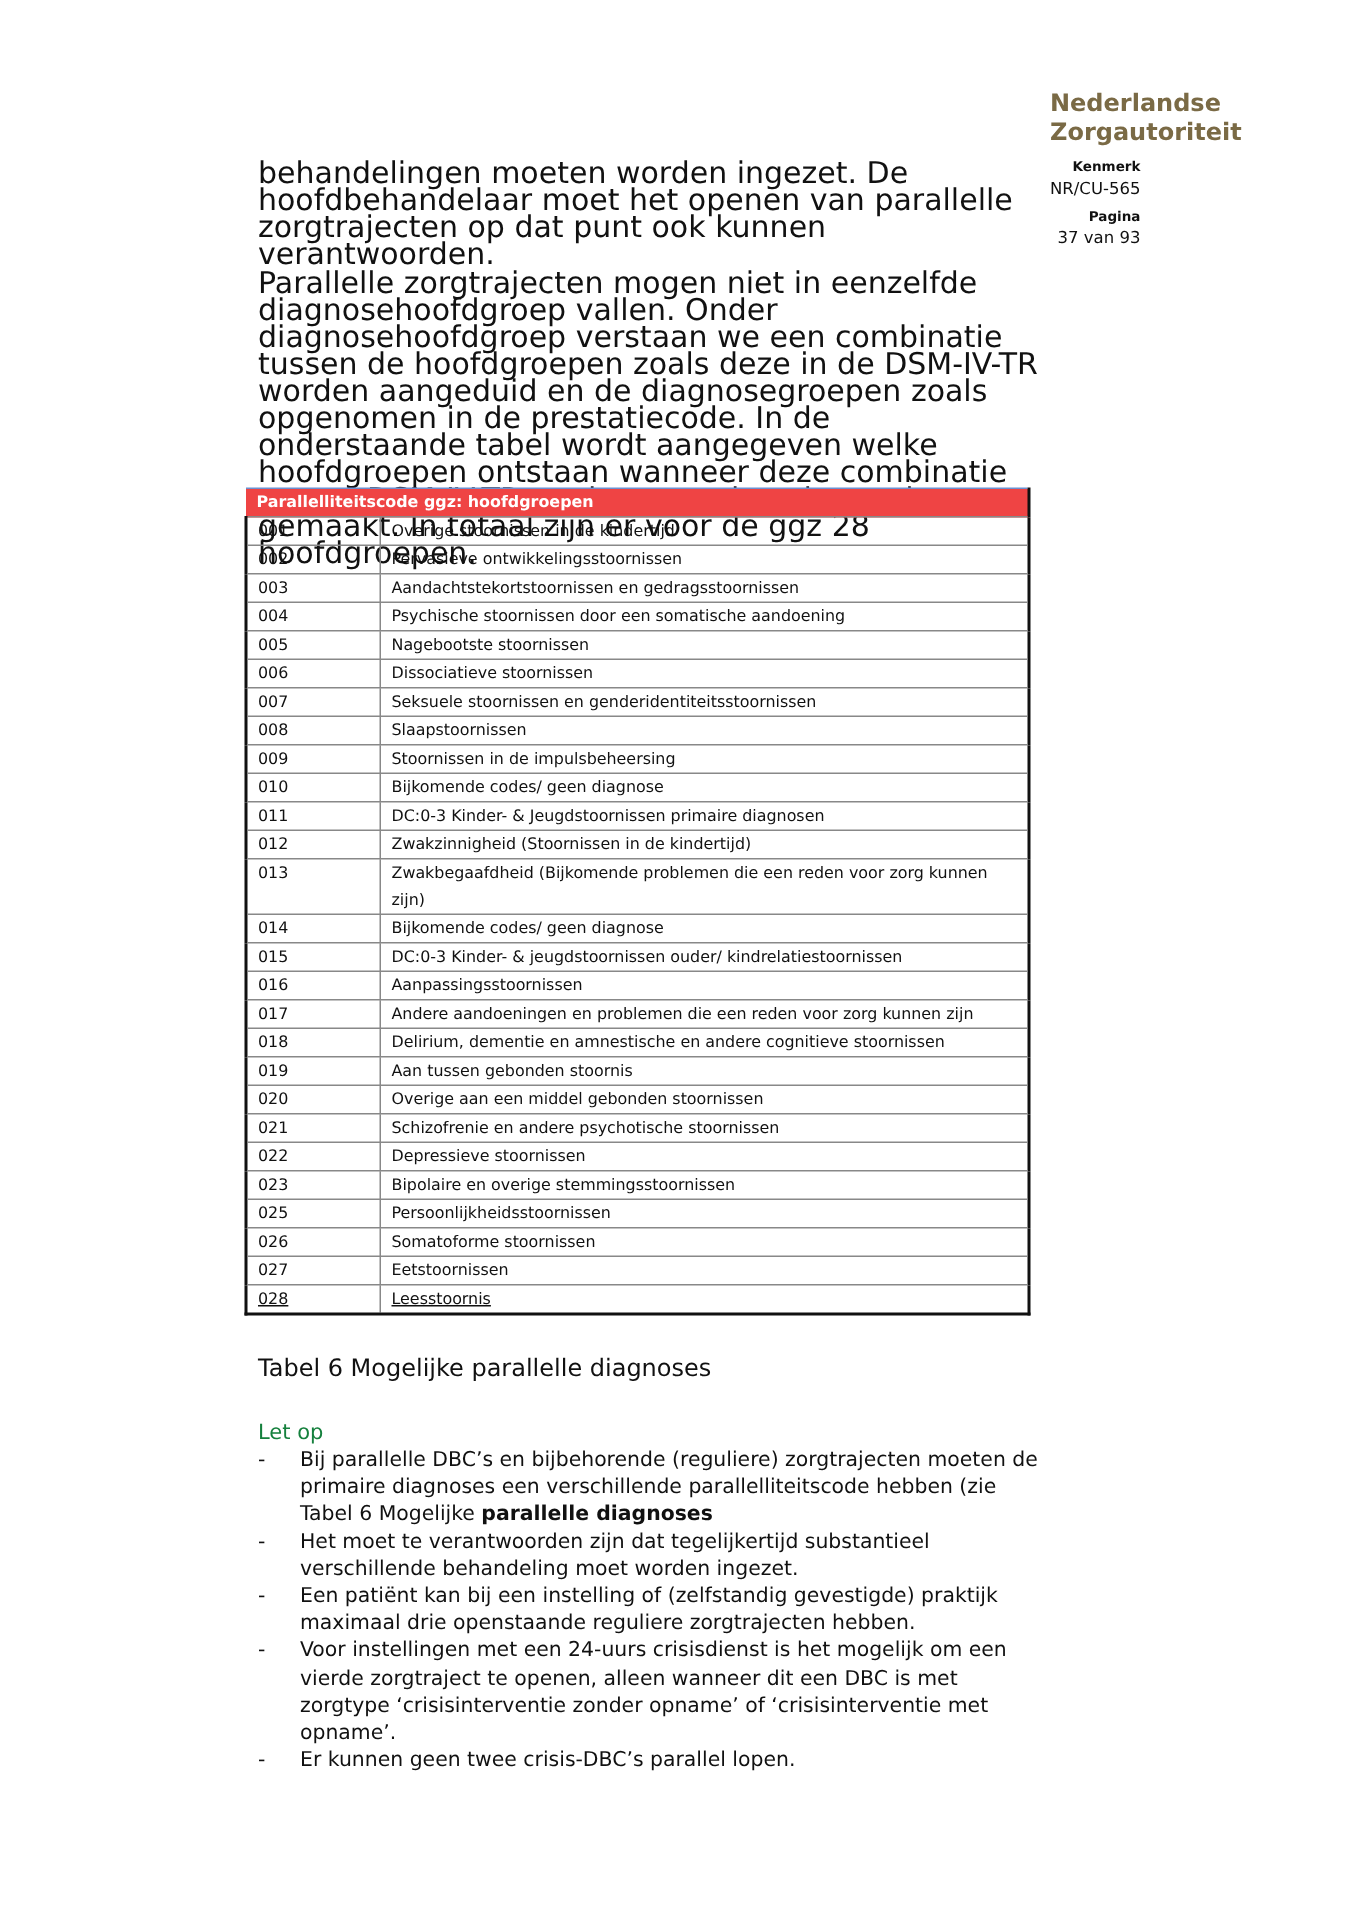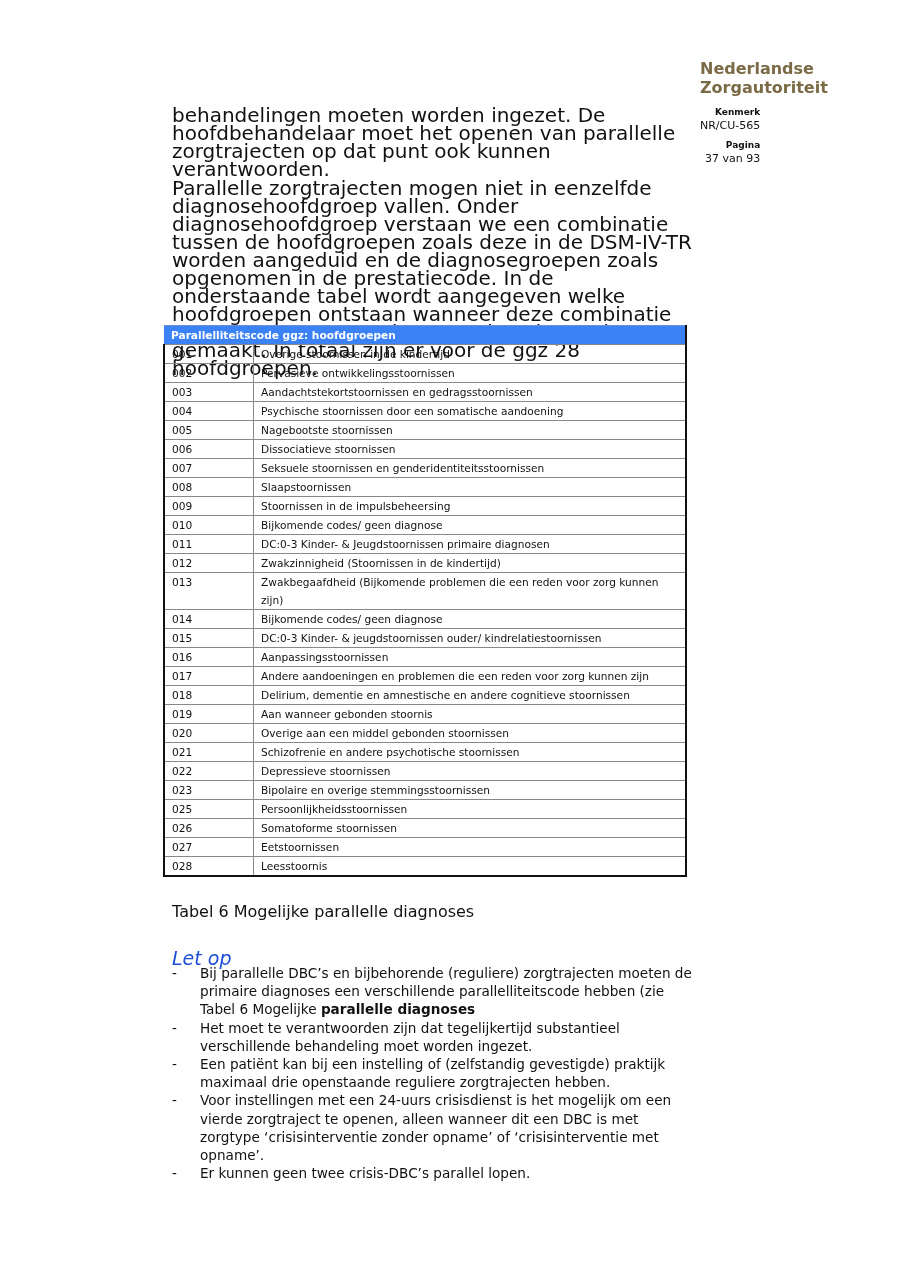--- a/index.html
+++ b/index.html
@@ -11,23 +11,23 @@
   .meta .blk { margin-bottom: 7px; text-align: right; }
   .body-text { position: absolute; left: 172px; width: 520px; font-size: 20px; line-height: 18px; }
   #p1 { top: 106px; }
   #p2 { top: 179px; }
   .p { margin: 0; }
   table.grp { position: absolute; left: 163px; top: 325px; width: 524px; border-collapse: collapse; font-size: 10.6px; }
   table.grp th { background: #0a55c6; color: #fff; text-align: left; font-weight: bold; padding: 2px 7px; height: 14px; border-top: 1px solid #6b8fd0; border-right: 2px solid #111; }
   table.grp td { border: 1px solid #888; padding: 0 7px; height: 18px; line-height: 18px; vertical-align: top; }
   table.grp td.code { width: 74px; border-left: 2px solid #111; }
   table.grp td.desc { border-right: 2px solid #111; }
-  table.grp tr:last-child td { border-bottom: 2px solid #111; }
+  table.grp tr:last-child td { border-bottom: 2px solid #111; text-decoration: underline; }
   .caption { position: absolute; left: 172px; top: 902px; font-size: 16px; }
-  .letop { position: absolute; left: 172px; top: 947px; font-size: 19px; font-style: italic; color: #1d4ed8; }
+  .letop { position: absolute; left: 172px; top: 947px; font-size: 14px; color: #15803d; }
   ul.notes { position: absolute; left: 172px; top: 964px; width: 520px; margin: 0; padding: 0; list-style: none; font-size: 13.6px; line-height: 18.2px; }
   ul.notes li { position: relative; padding-left: 28px; }
   ul.notes li .dash { position: absolute; left: 0; top: 0; }
 </style>
 </head>
 <body>
 
 <div class="org">Nederlandse Zorgautoriteit</div>
 
 <div class="meta">
@@ -44,21 +44,21 @@
 <div class="body-text" id="p1">
   <p class="p">behandelingen moeten worden ingezet. De hoofdbehandelaar moet het openen van parallelle zorgtrajecten op dat punt ook kunnen verantwoorden.</p>
 </div>
 <div class="body-text" id="p2">
   <p class="p">Parallelle zorgtrajecten mogen niet in eenzelfde diagnosehoofdgroep vallen. Onder diagnosehoofdgroep verstaan we een combinatie tussen de hoofdgroepen zoals deze in de DSM-IV-TR worden aangeduid en de diagnosegroepen zoals opgenomen in de prestatiecode. In de onderstaande tabel wordt aangegeven welke hoofdgroepen ontstaan wanneer deze combinatie tussen DSM-IV-TR en de prestatiecode wordt gemaakt. In totaal zijn er voor de ggz 28 hoofdgroepen.</p>
 </div>
 
 <table class="grp">
   <thead>
     <tr>
-      <th colspan="2" style="background: #3b82f6;">Parallelliteitscode ggz: hoofdgroepen</th>
+      <th colspan="2" style="background: #ef4444;">Parallelliteitscode ggz: hoofdgroepen</th>
     </tr>
   </thead>
   <tbody id="tbody">
       <tr>
         <td class="code">001</td>
         <td class="desc">Overige stoornissen in de kindertijd</td>
       </tr>
       <tr>
         <td class="code">002</td>
         <td class="desc">Pervasieve ontwikkelingsstoornissen</td>
@@ -122,21 +122,21 @@
       <tr>
         <td class="code">017</td>
         <td class="desc">Andere aandoeningen en problemen die een reden voor zorg kunnen zijn</td>
       </tr>
       <tr>
         <td class="code">018</td>
         <td class="desc">Delirium, dementie en amnestische en andere cognitieve stoornissen</td>
       </tr>
       <tr>
         <td class="code">019</td>
-        <td class="desc">Aan wanneer gebonden stoornis</td>
+        <td class="desc">Aan tussen gebonden stoornis</td>
       </tr>
       <tr>
         <td class="code">020</td>
         <td class="desc">Overige aan een middel gebonden stoornissen</td>
       </tr>
       <tr>
         <td class="code">021</td>
         <td class="desc">Schizofrenie en andere psychotische stoornissen</td>
       </tr>
       <tr>

